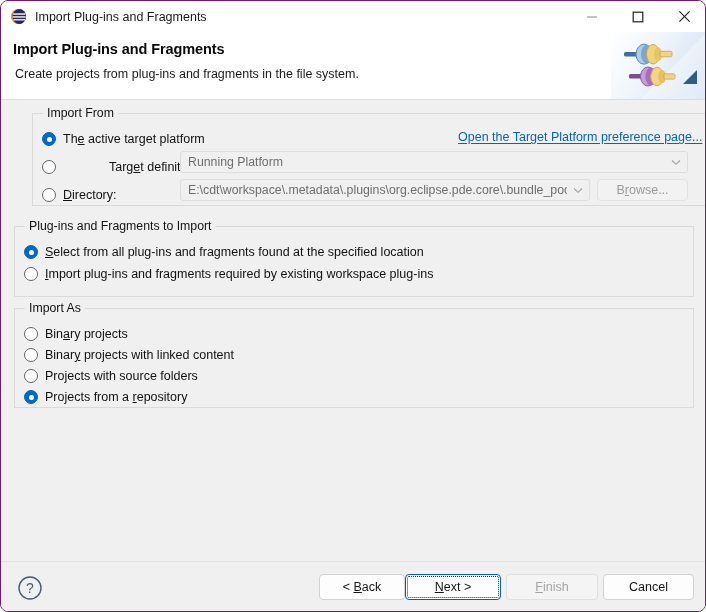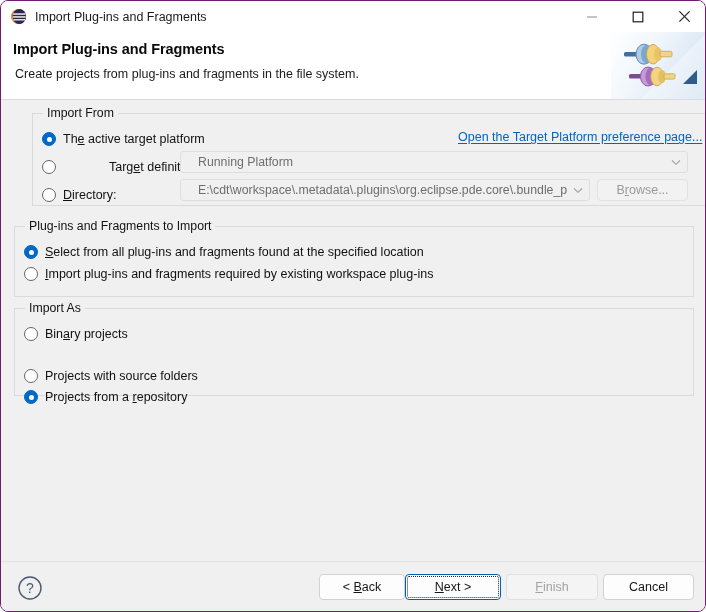--- a/index.html
+++ b/index.html
@@ -136,21 +136,21 @@
 
   
   .combo {
     position: absolute;
     background: #f0f0f0;
     border: 1px solid #dedede;
     border-radius: 3px;
     display: flex; align-items: center;
     font-size: 12.3px;
     color: #6e6e6e;
-    padding-left: 17px;
+    padding-left: 7px;
     overflow: hidden;
   }
   .combo .ctext { flex: 1 1 auto; white-space: nowrap; overflow: hidden; }
   .combo .carrow {
     flex: 0 0 auto;
     width: 22px; height: 100%;
     display: flex; align-items: center; justify-content: center;
   }
   .btn {
     position: absolute;
@@ -327,28 +327,32 @@
         <span class="radio sel"></span>
         <span class="rlabel"><u>S</u>elect from all plug-ins and fragments found at the specified location</span>
       </div>
 
       <div class="row" style="left:9px; top:40px;">
         <span class="radio"></span>
         <span class="rlabel"><u>I</u>mport plug-ins and fragments required by existing workspace plug-ins</span>
       </div>
     </div>
 
-    <div class="group" style="left:13px; top:207px; width:680px; height:88px;">
+    <div class="group" style="left:13px; top:207px; width:680px; height:100px;">
       <div class="group-title">Import As</div>
 
       <div class="row" style="left:9px; top:18px;">
         <span class="radio"></span>
         <span class="rlabel">Bin<u>a</u>ry projects</span>
       </div>
 
+      <div class="row" style="left:9px; top:39px;">
+        <span class="radio"></span>
+        <span class="rlabel">Binar<u>y</u> projects with linked content</span>
+      </div>
 
       <div class="row" style="left:9px; top:60px;">
         <span class="radio"></span>
         <span class="rlabel">Projects with source folders</span>
       </div>
 
       <div class="row" style="left:9px; top:81px;">
         <span class="radio sel"></span>
         <span class="rlabel">Projects from a <u>r</u>epository</span>
       </div>

